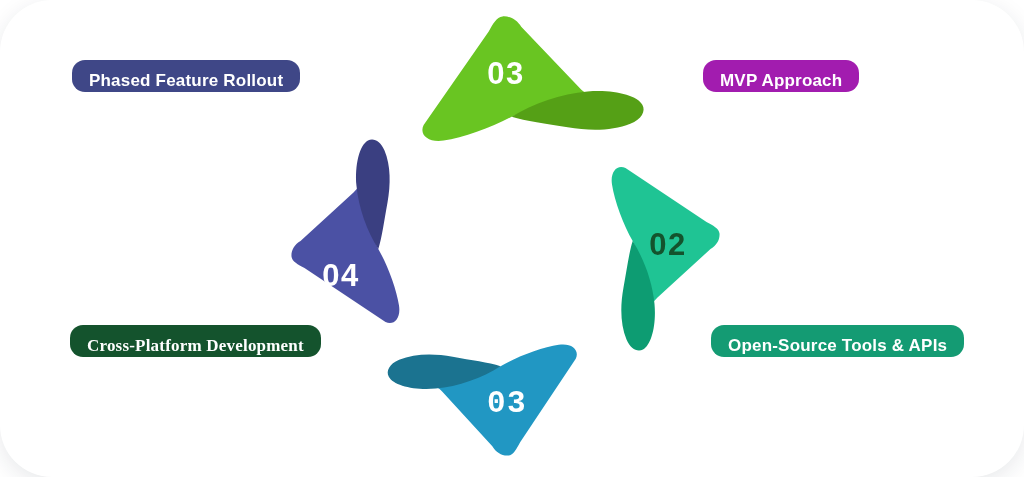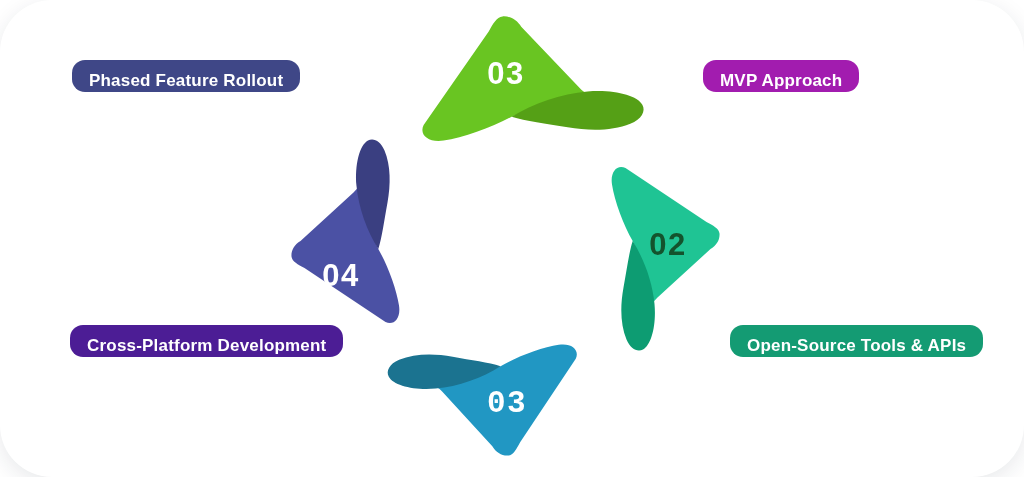--- a/index.html
+++ b/index.html
@@ -81,16 +81,16 @@
     <path d="M 81,118.3 C 99,107 122,98.5 144,96.5 C 165,94.6 185,99.5 189.5,108 C 192.5,113.5 189,120.5 179.5,124.5 C 164.5,130.8 145.5,130.8 127.5,127.5 C 109.5,124.2 92.5,122 81,118.3 Z" style="fill: rgb(58, 63, 129);"></path>
   </svg>
 
   <div class="num n1" style="color: rgb(255, 255, 255);">03</div>
   <div class="num n2" style="color: #14532d;">02</div>
   <div class="num n3" style="color: rgb(255, 255, 255); font-family: Liberation Mono, monospace;">03</div>
   <div class="num n4" style="color: rgb(255, 255, 255);">04</div>
 
   <div class="badge b-tl" style="background-color: rgb(63, 71, 135); color: rgb(255, 255, 255);">Phased Feature Rollout</div>
   <div class="badge b-tr" style="background-color: #a21caf; color: rgb(255, 255, 255);">MVP Approach</div>
-  <div class="badge b-br" style="background-color: rgb(20, 155, 115); color: rgb(255, 255, 255); margin-left: 19px;">Open-Source Tools &amp; APIs</div>
-  <div class="badge b-bl" style="background-color: #4c1d95; color: rgb(255, 255, 255);">Cross-Platform Development</div>
+  <div class="badge b-br" style="background-color: rgb(20, 155, 115); color: rgb(255, 255, 255);">Open-Source Tools &amp; APIs</div>
+  <div class="badge b-bl" style="background-color: #14532d; color: rgb(255, 255, 255); font-family: Liberation Serif, serif;">Cross-Platform Development</div>
 
 </div>
 
 </body></html>

